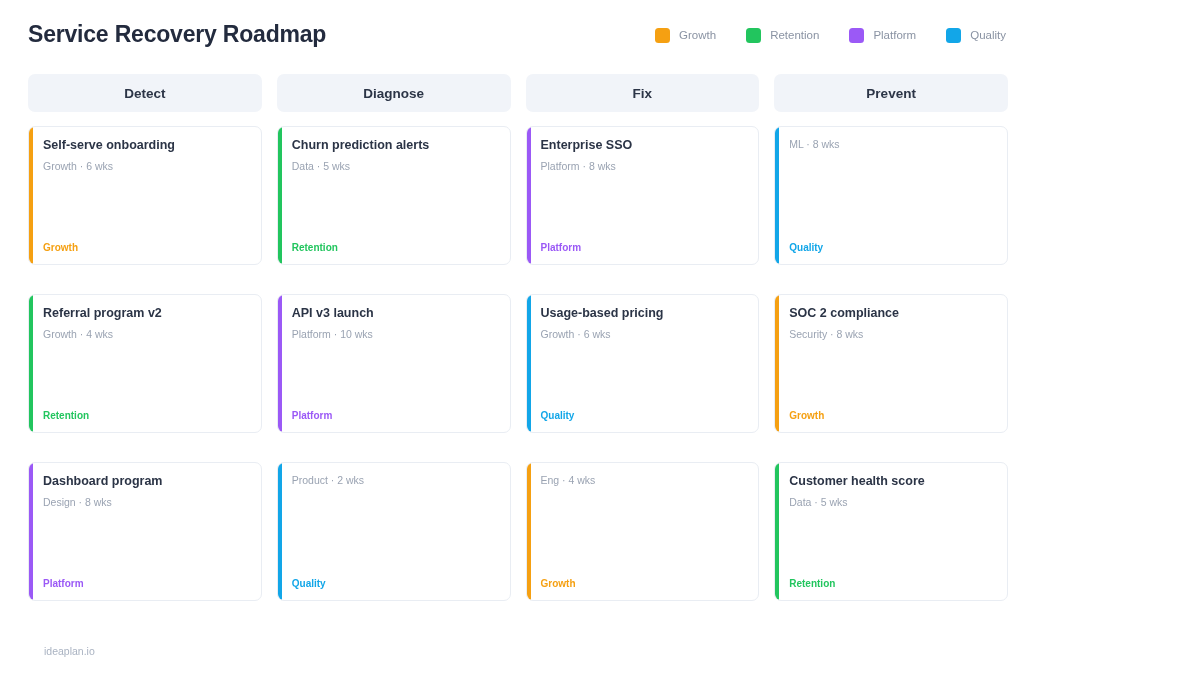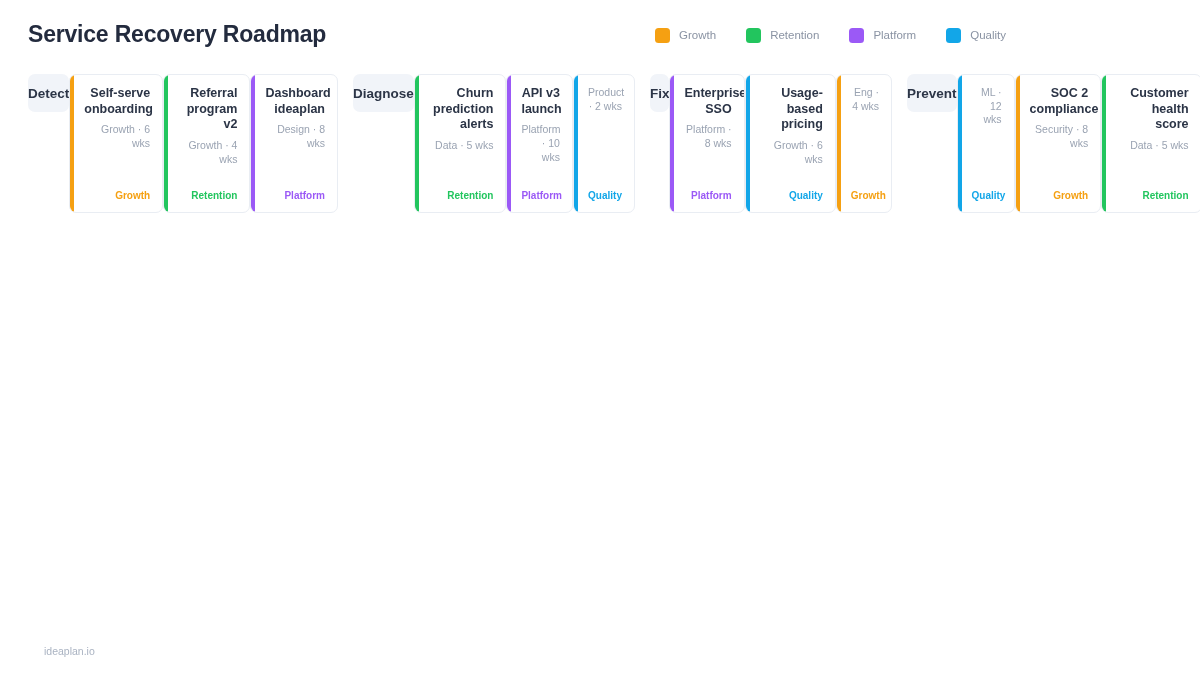--- a/index.html
+++ b/index.html
@@ -64,21 +64,21 @@
 
   
   .board {
     margin-top: 10px;
     display: grid;
     grid-template-columns: repeat(4, 1fr);
     column-gap: 15px;
   }
   .column {
     display: flex;
-    text-align: right;
+    flex-direction: column;
   }
   .column-header {
     height: 38px;
     background: #f1f4f9;
     border-radius: 7px;
     display: flex;
     align-items: center;
     justify-content: center;
     margin-bottom: 14px;
   }
@@ -89,21 +89,21 @@
   }
 
   .card {
     position: relative;
     height: 139px;
     background: #ffffff;
     border: 1px solid #e9edf3;
     border-radius: 7px;
     box-sizing: border-box;
     padding: 11px 12px 10px 14px;
-    margin-bottom: 17px;
+    margin-bottom: 29px;
     overflow: hidden;
     display: flex;
     flex-direction: column;
   }
   .card:last-child { margin-bottom: 0; }
 
   .card-accent {
     position: absolute;
     left: 0;
     top: -1px;
@@ -184,21 +184,21 @@
         </div>
         <div class="card">
           <span class="card-accent" style="background: rgb(34, 197, 94);"></span>
           <div class="card-title">Referral program v2</div>
           <div class="card-meta">Growth · 4 wks</div>
           <div class="card-spacer"></div>
           <div class="card-tag" style="color: rgb(34, 197, 94);">Retention</div>
         </div>
         <div class="card">
           <span class="card-accent" style="background: rgb(155, 89, 246);"></span>
-          <div class="card-title">Dashboard ideaplan</div>
+          <div class="card-title">Dashboard program</div>
           <div class="card-meta">Design · 8 wks</div>
           <div class="card-spacer"></div>
           <div class="card-tag" style="color: rgb(155, 89, 246);">Platform</div>
         </div>
       </div>
       <div class="column">
         <div class="column-header">
           <span class="column-header-label">Diagnose</span>
         </div>
         <div class="card">
@@ -246,21 +246,21 @@
           <div class="card-spacer"></div>
           <div class="card-tag" style="color: rgb(245, 160, 18);">Growth</div>
         </div>
       </div>
       <div class="column">
         <div class="column-header">
           <span class="column-header-label">Prevent</span>
         </div>
         <div class="card">
           <span class="card-accent" style="background: rgb(18, 166, 232);"></span>
-          <div class="card-meta">ML · 12 wks</div>
+          <div class="card-meta">ML · 8 wks</div>
           <div class="card-spacer"></div>
           <div class="card-tag" style="color: rgb(18, 166, 232);">Quality</div>
         </div>
         <div class="card">
           <span class="card-accent" style="background: rgb(245, 160, 18);"></span>
           <div class="card-title">SOC 2 compliance</div>
           <div class="card-meta">Security · 8 wks</div>
           <div class="card-spacer"></div>
           <div class="card-tag" style="color: rgb(245, 160, 18);">Growth</div>
         </div>

